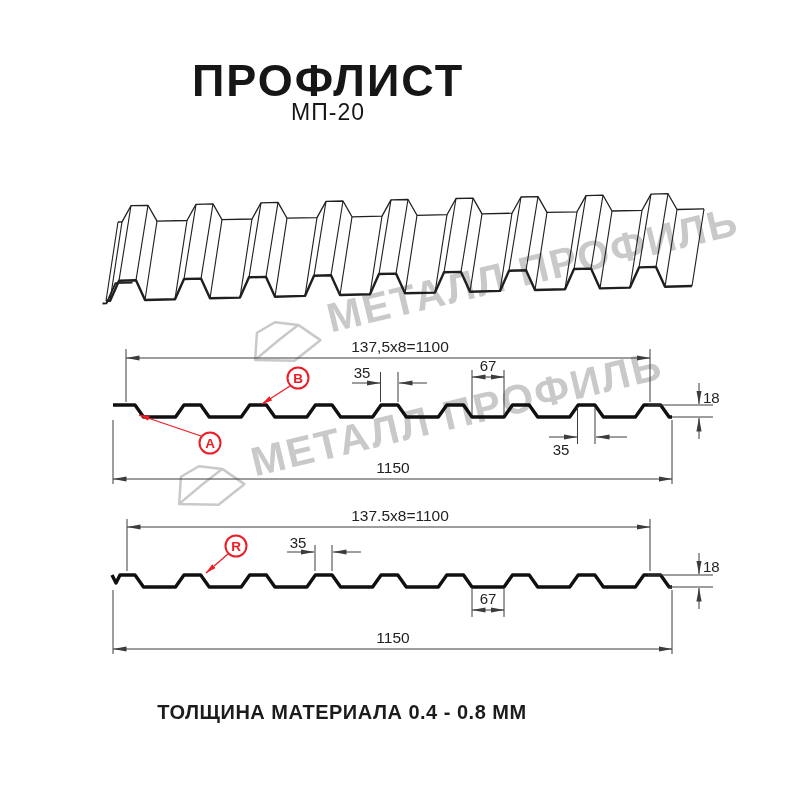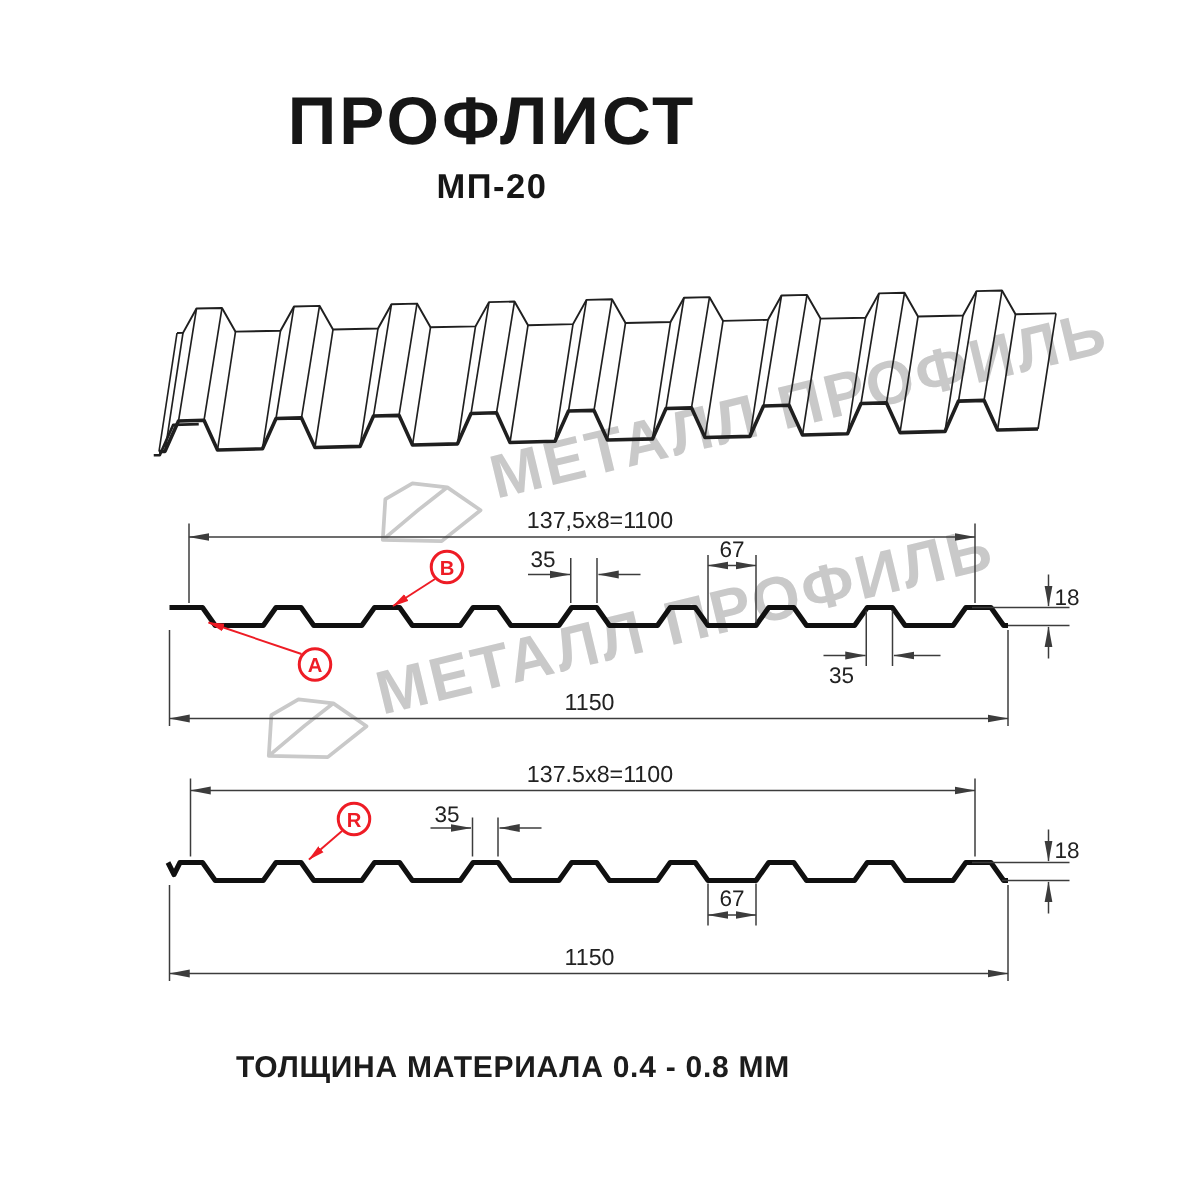--- a/index.html
+++ b/index.html
@@ -1,20 +1,20 @@
 <!DOCTYPE html>
 <html><head>
 <meta charset="utf-8">
 <style>
   html,body{margin:0;padding:0}
   body{width:800px;height:800px;position:relative;background:#fff;overflow:hidden;
        font-family:"Liberation Sans",sans-serif}
   .hdr{position:absolute;left:0;width:656px;text-align:center;color:#161616}
   .title{top:55px;font-size:45px;font-weight:bold;letter-spacing:2px}
-  .subtitle{top:111px;font-size:23px;font-weight:700;letter-spacing:1px}
+  .subtitle{top:99px;font-size:23px;font-weight:400;letter-spacing:1px}
   .footer{position:absolute;left:0;top:701px;width:684px;text-align:center;
           font-size:20px;font-weight:600;letter-spacing:.5px;color:#1c1c1c}
   .wm{position:absolute;display:flex;align-items:flex-end;gap:10px;
       transform-origin:left center;pointer-events:none;z-index:1}
   .wm .wm-text{font-weight:bold;font-size:41px;line-height:1;letter-spacing:2px;
       white-space:nowrap;color:#c9c9c9}
   .wm svg{flex:none;margin-bottom:-14px}
   #wm1{left:248px;top:318px;transform:rotate(-13.5deg)}
   #wm2{left:172px;top:462px;transform:rotate(-13.5deg)}
   #diagram{position:absolute;left:0;top:0;z-index:2}

